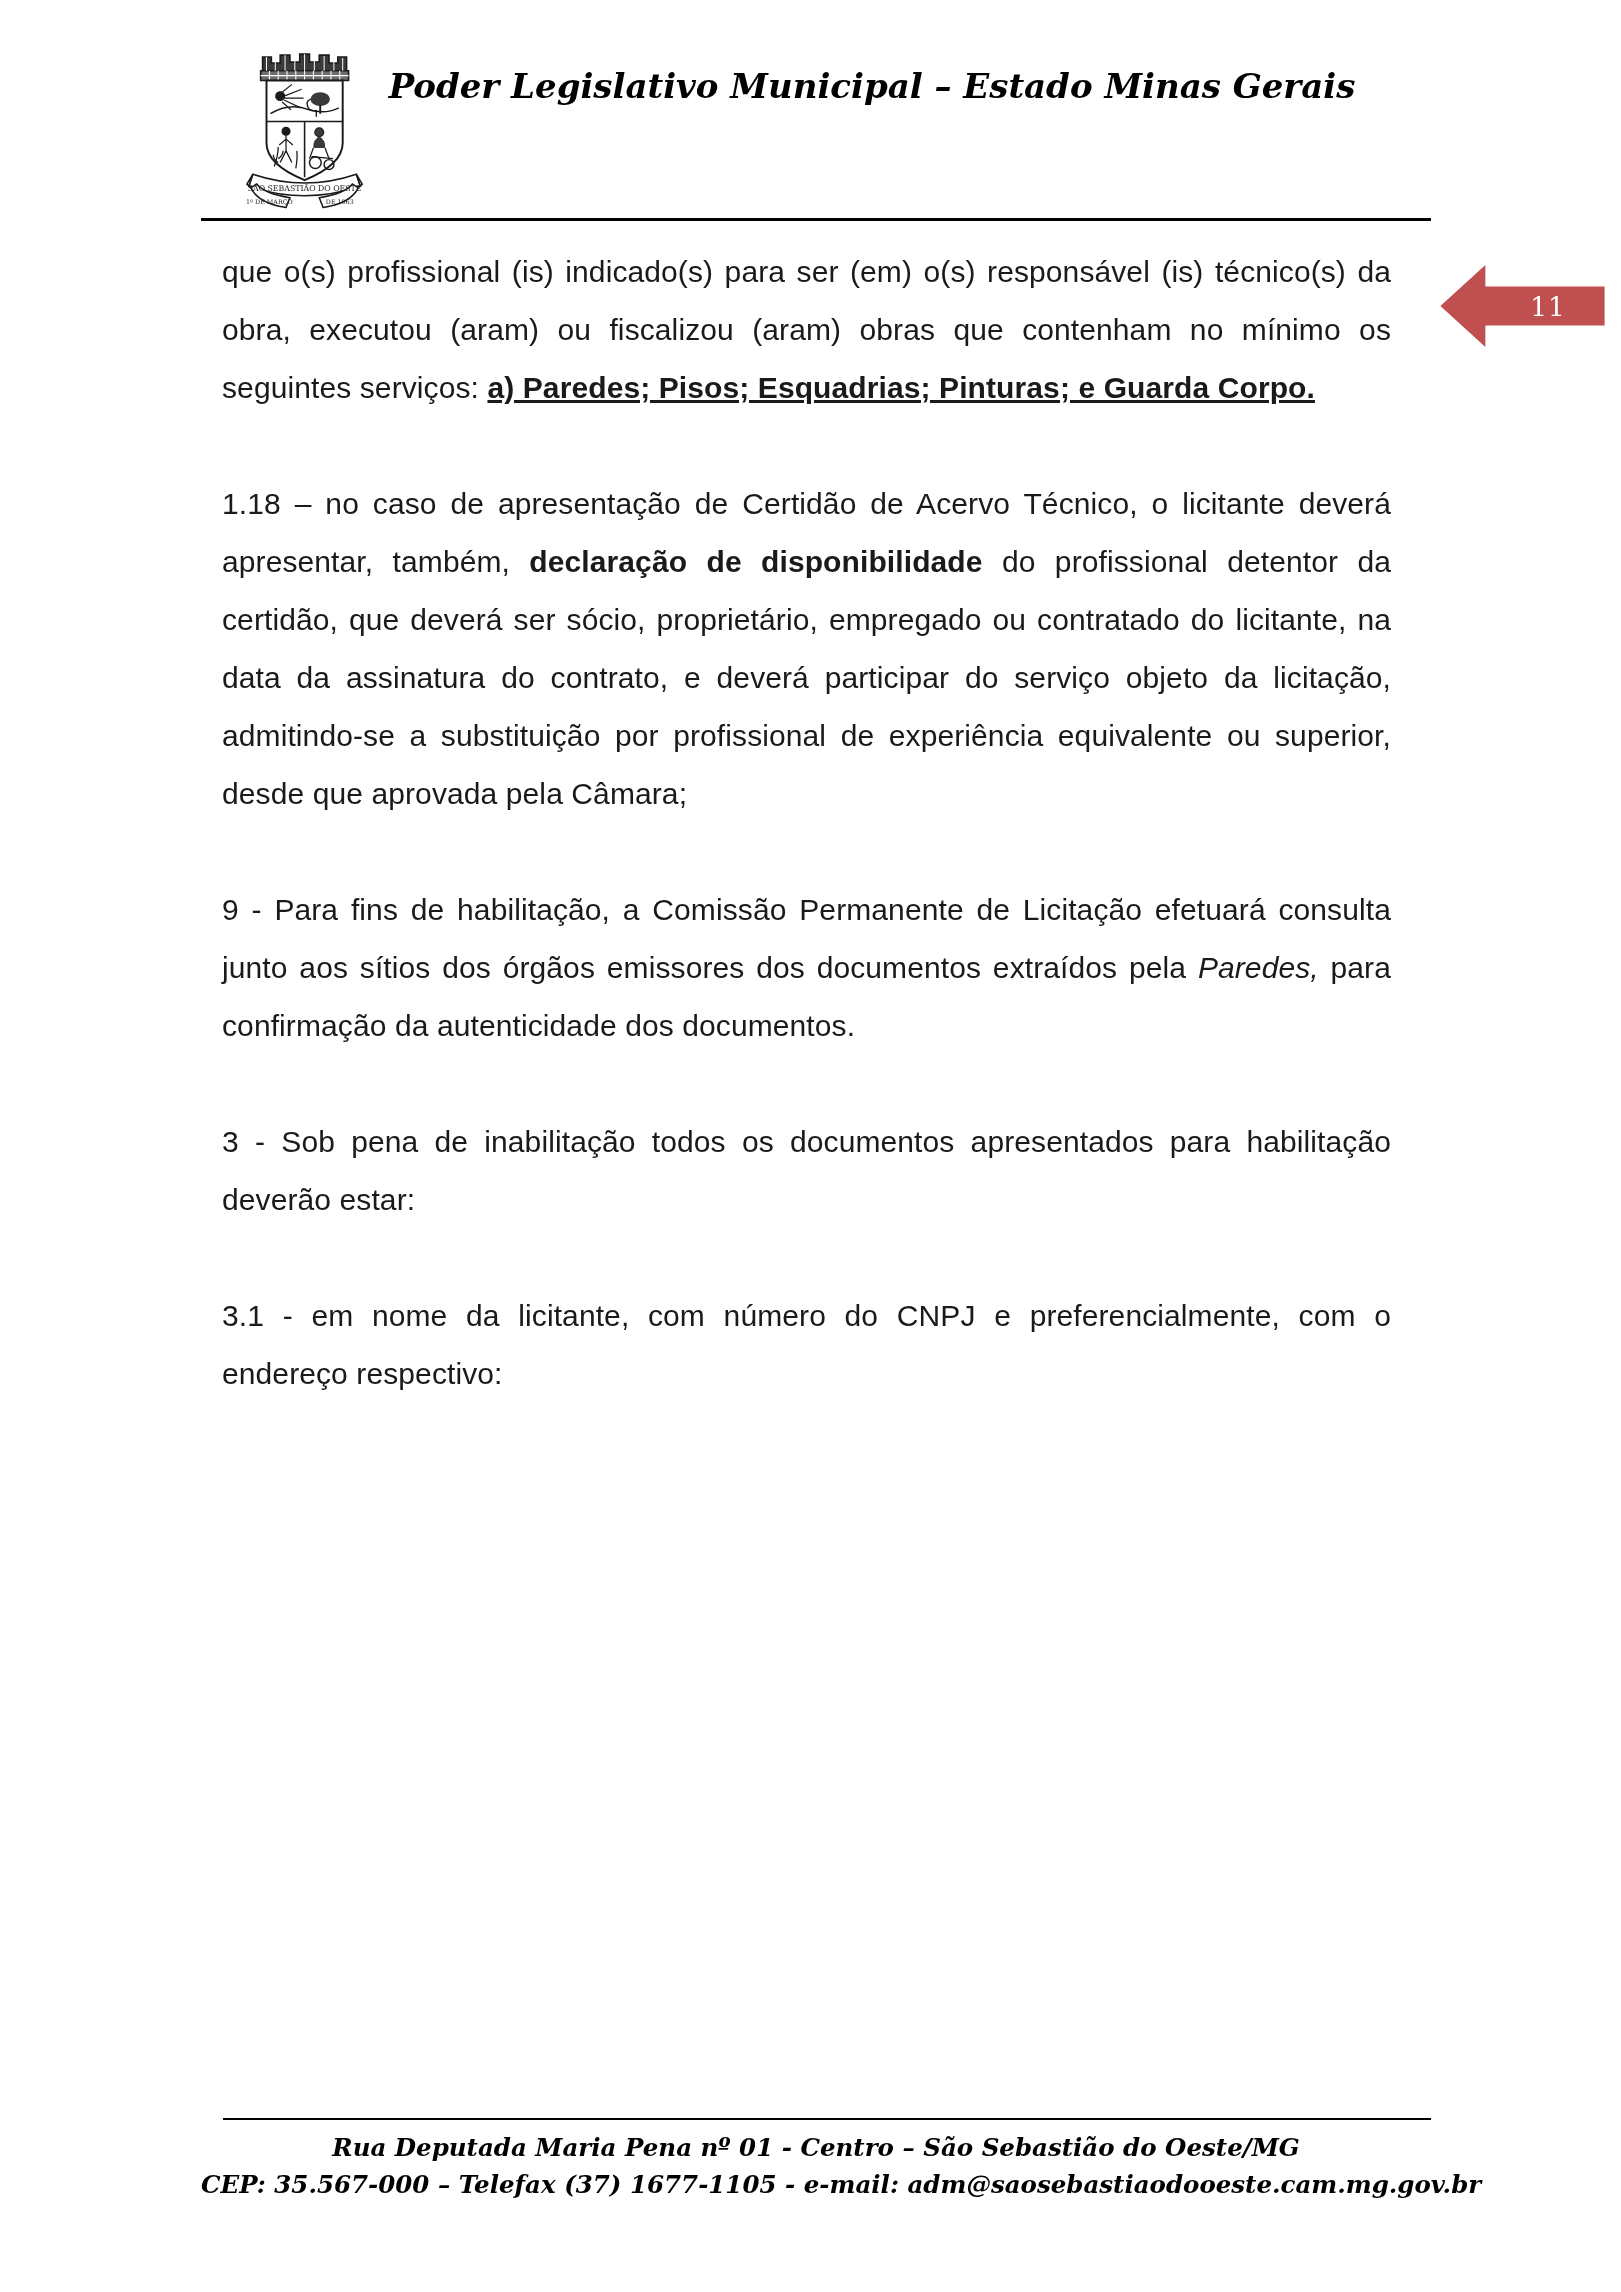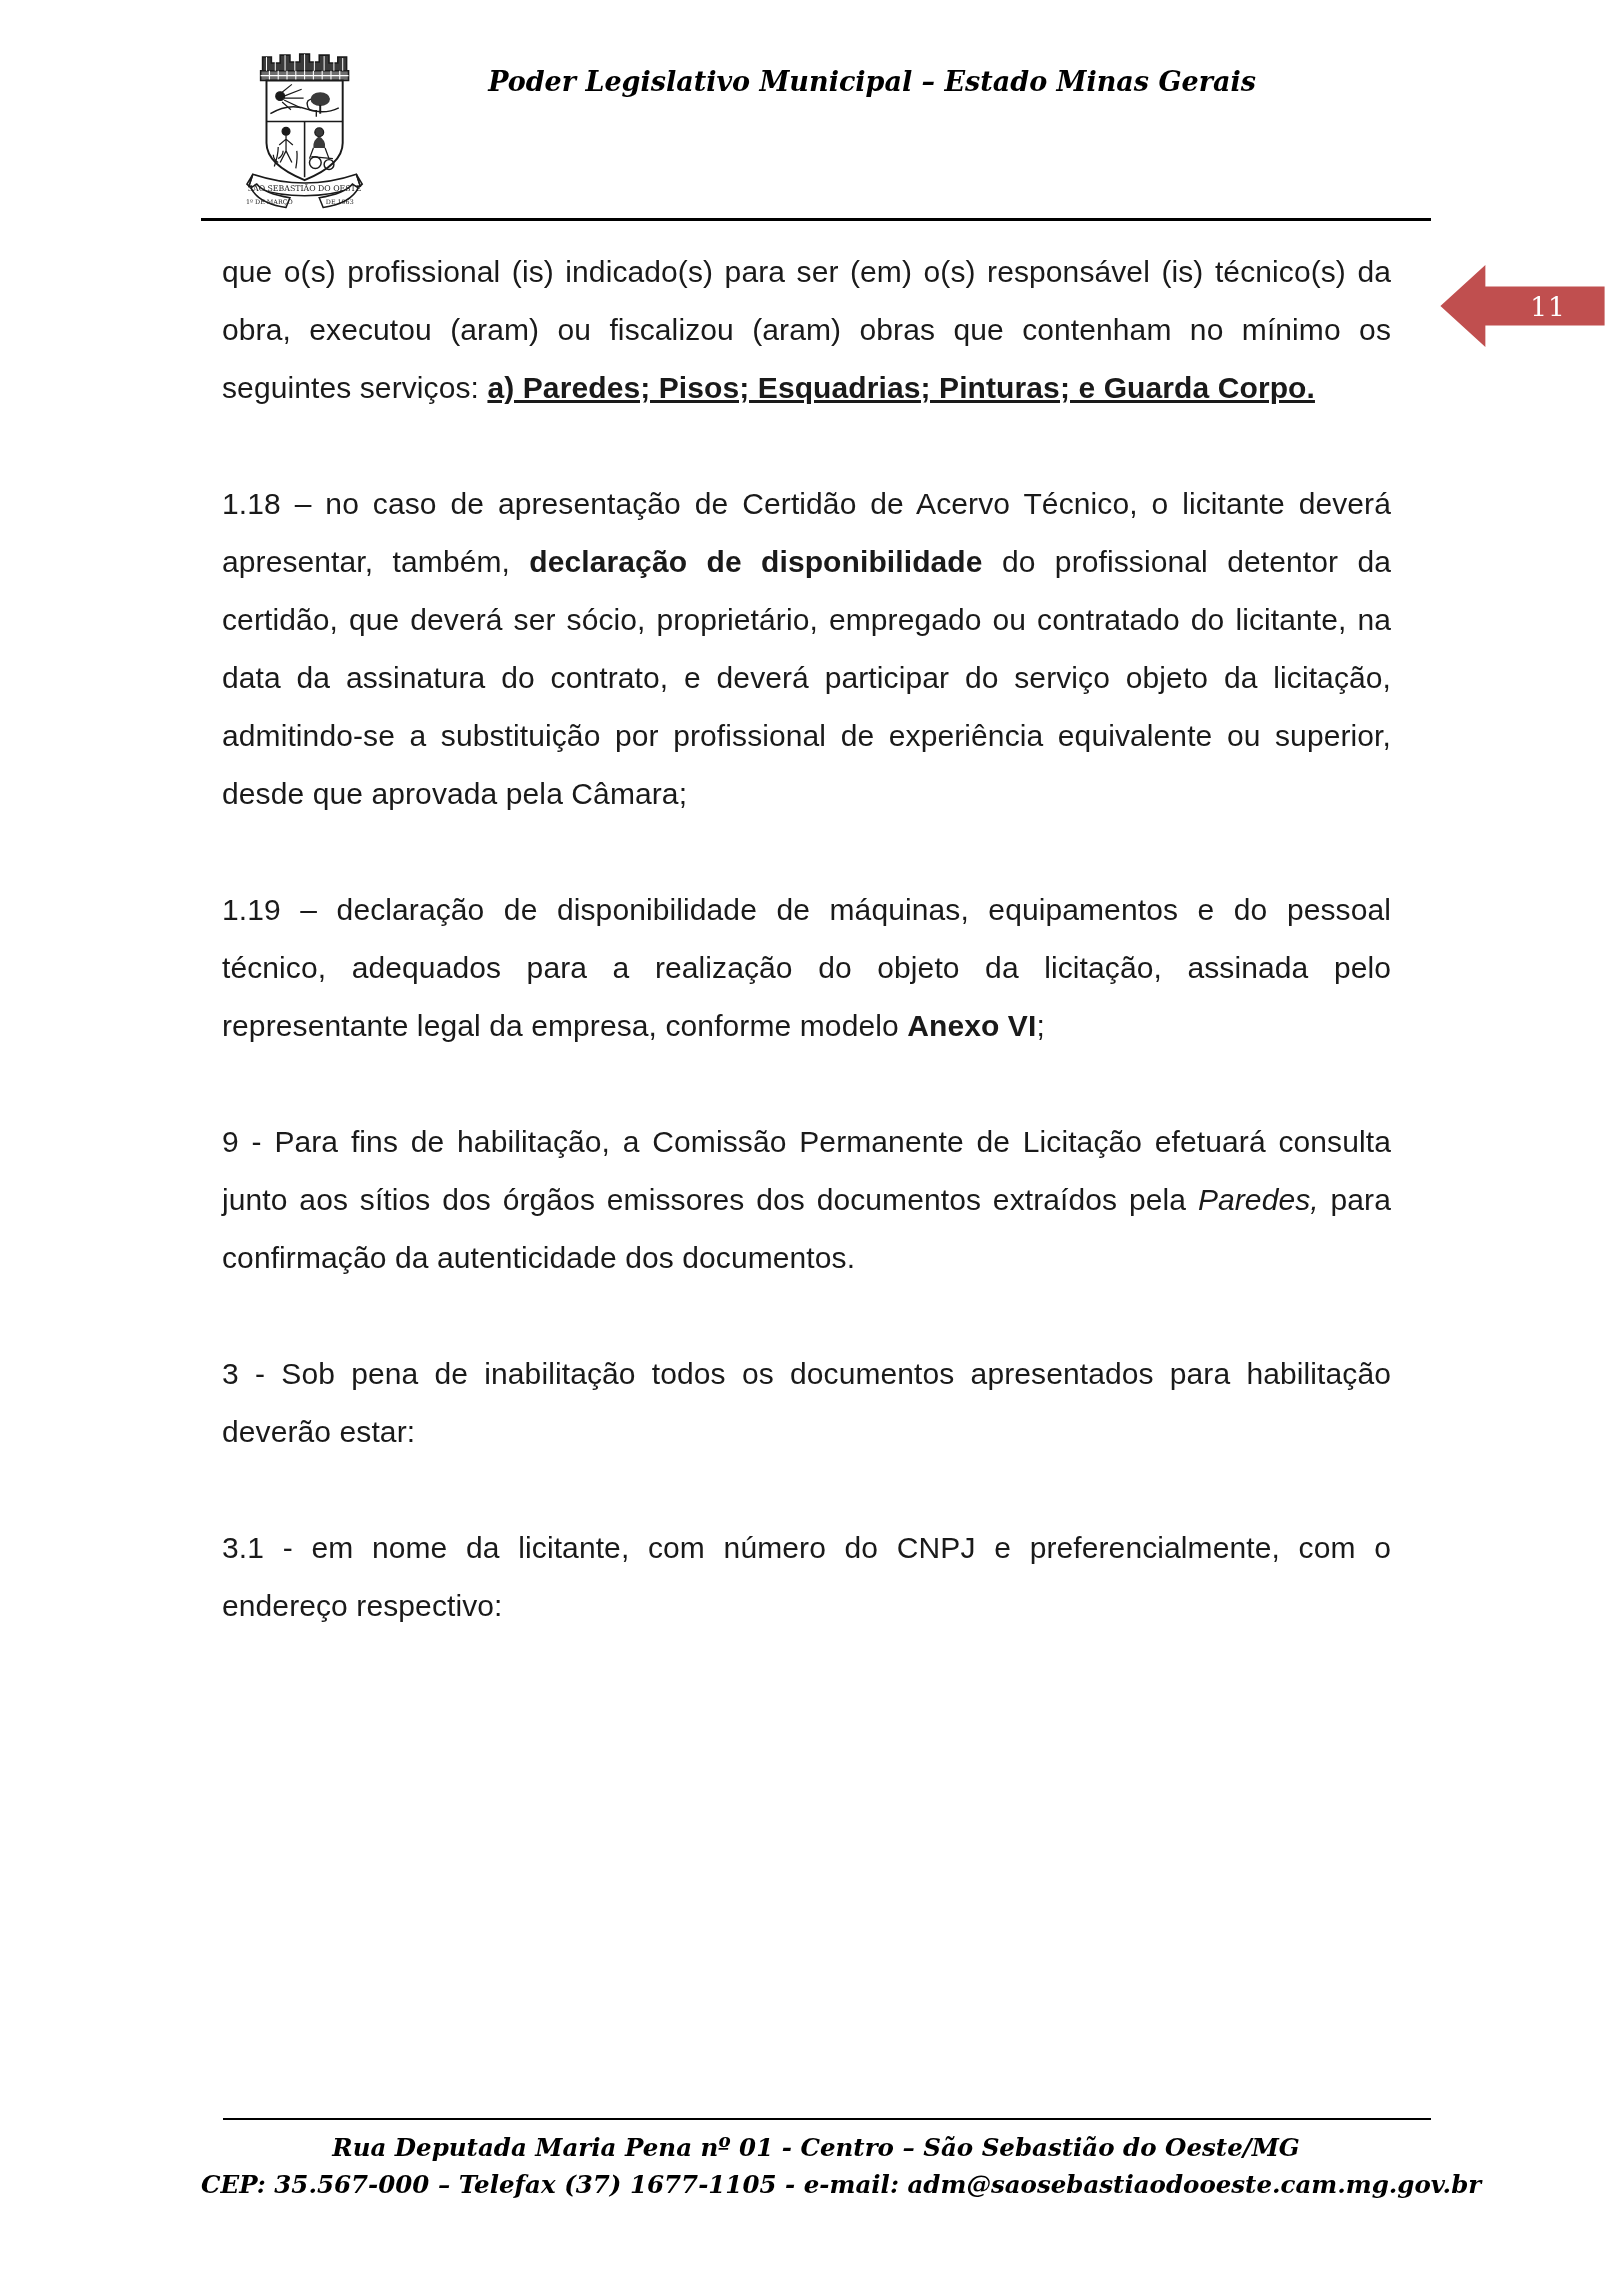--- a/index.html
+++ b/index.html
@@ -56,21 +56,21 @@
     font-size: 41px;
     line-height: 1.12;
     color: #000000;
     letter-spacing: -0.5px;
     white-space: nowrap;
   }
   .org-subtitle {
     font-family: "DejaVu Serif", serif;
     font-style: italic;
     font-weight: bold;
-    font-size: 27px;
+    font-size: 34px;
     line-height: 1.2;
     color: #000000;
     margin-top: 5.9px;
     white-space: nowrap;
   }
   .header-rule {
     position: absolute;
     left: 201px;
     top: 218px;
     width: 1230px;
@@ -235,23 +235,20 @@
   <div class="content">
 
     <p class="para">
       <span>que o(s) profissional (is) indicado(s) para ser (em) o(s) responsável (is) técnico(s) da obra, executou (aram) ou fiscalizou (aram) obras que contenham no mínimo os seguintes serviços: </span><span class="bu">a) Paredes; Pisos; Esquadrias; Pinturas; e Guarda Corpo.</span>
     </p>
 
     <p class="para gap">
       <span>1.18 – no caso de apresentação de Certidão de Acervo Técnico, o licitante deverá apresentar, também, </span><b>declaração de disponibilidade</b><span> do profissional detentor da certidão, que deverá ser sócio, proprietário, empregado ou contratado do licitante, na data da assinatura do contrato, e deverá participar do serviço objeto da licitação, admitindo-se a substituição por profissional de experiência equivalente ou superior, desde que aprovada pela Câmara;</span>
     </p>
 
-    <p class="para gap">
-      <span>1.19 – declaração de disponibilidade de máquinas, equipamentos e do pessoal técnico, adequados para a realização do objeto da licitação, assinada pelo representante legal da empresa, conforme modelo </span><b>Anexo VI</b><span>;</span>
-    </p>
 
 
     <p class="para gap">
       <span>9 - Para fins de habilitação, a Comissão Permanente de Licitação efetuará consulta junto aos sítios dos órgãos emissores dos documentos extraídos pela </span><i>Paredes,</i><span> para confirmação da autenticidade dos documentos.</span>
     </p>
 
     <p class="para gap">
       <span>3 - Sob pena de inabilitação todos os documentos apresentados para habilitação deverão estar:</span>
     </p>
 

